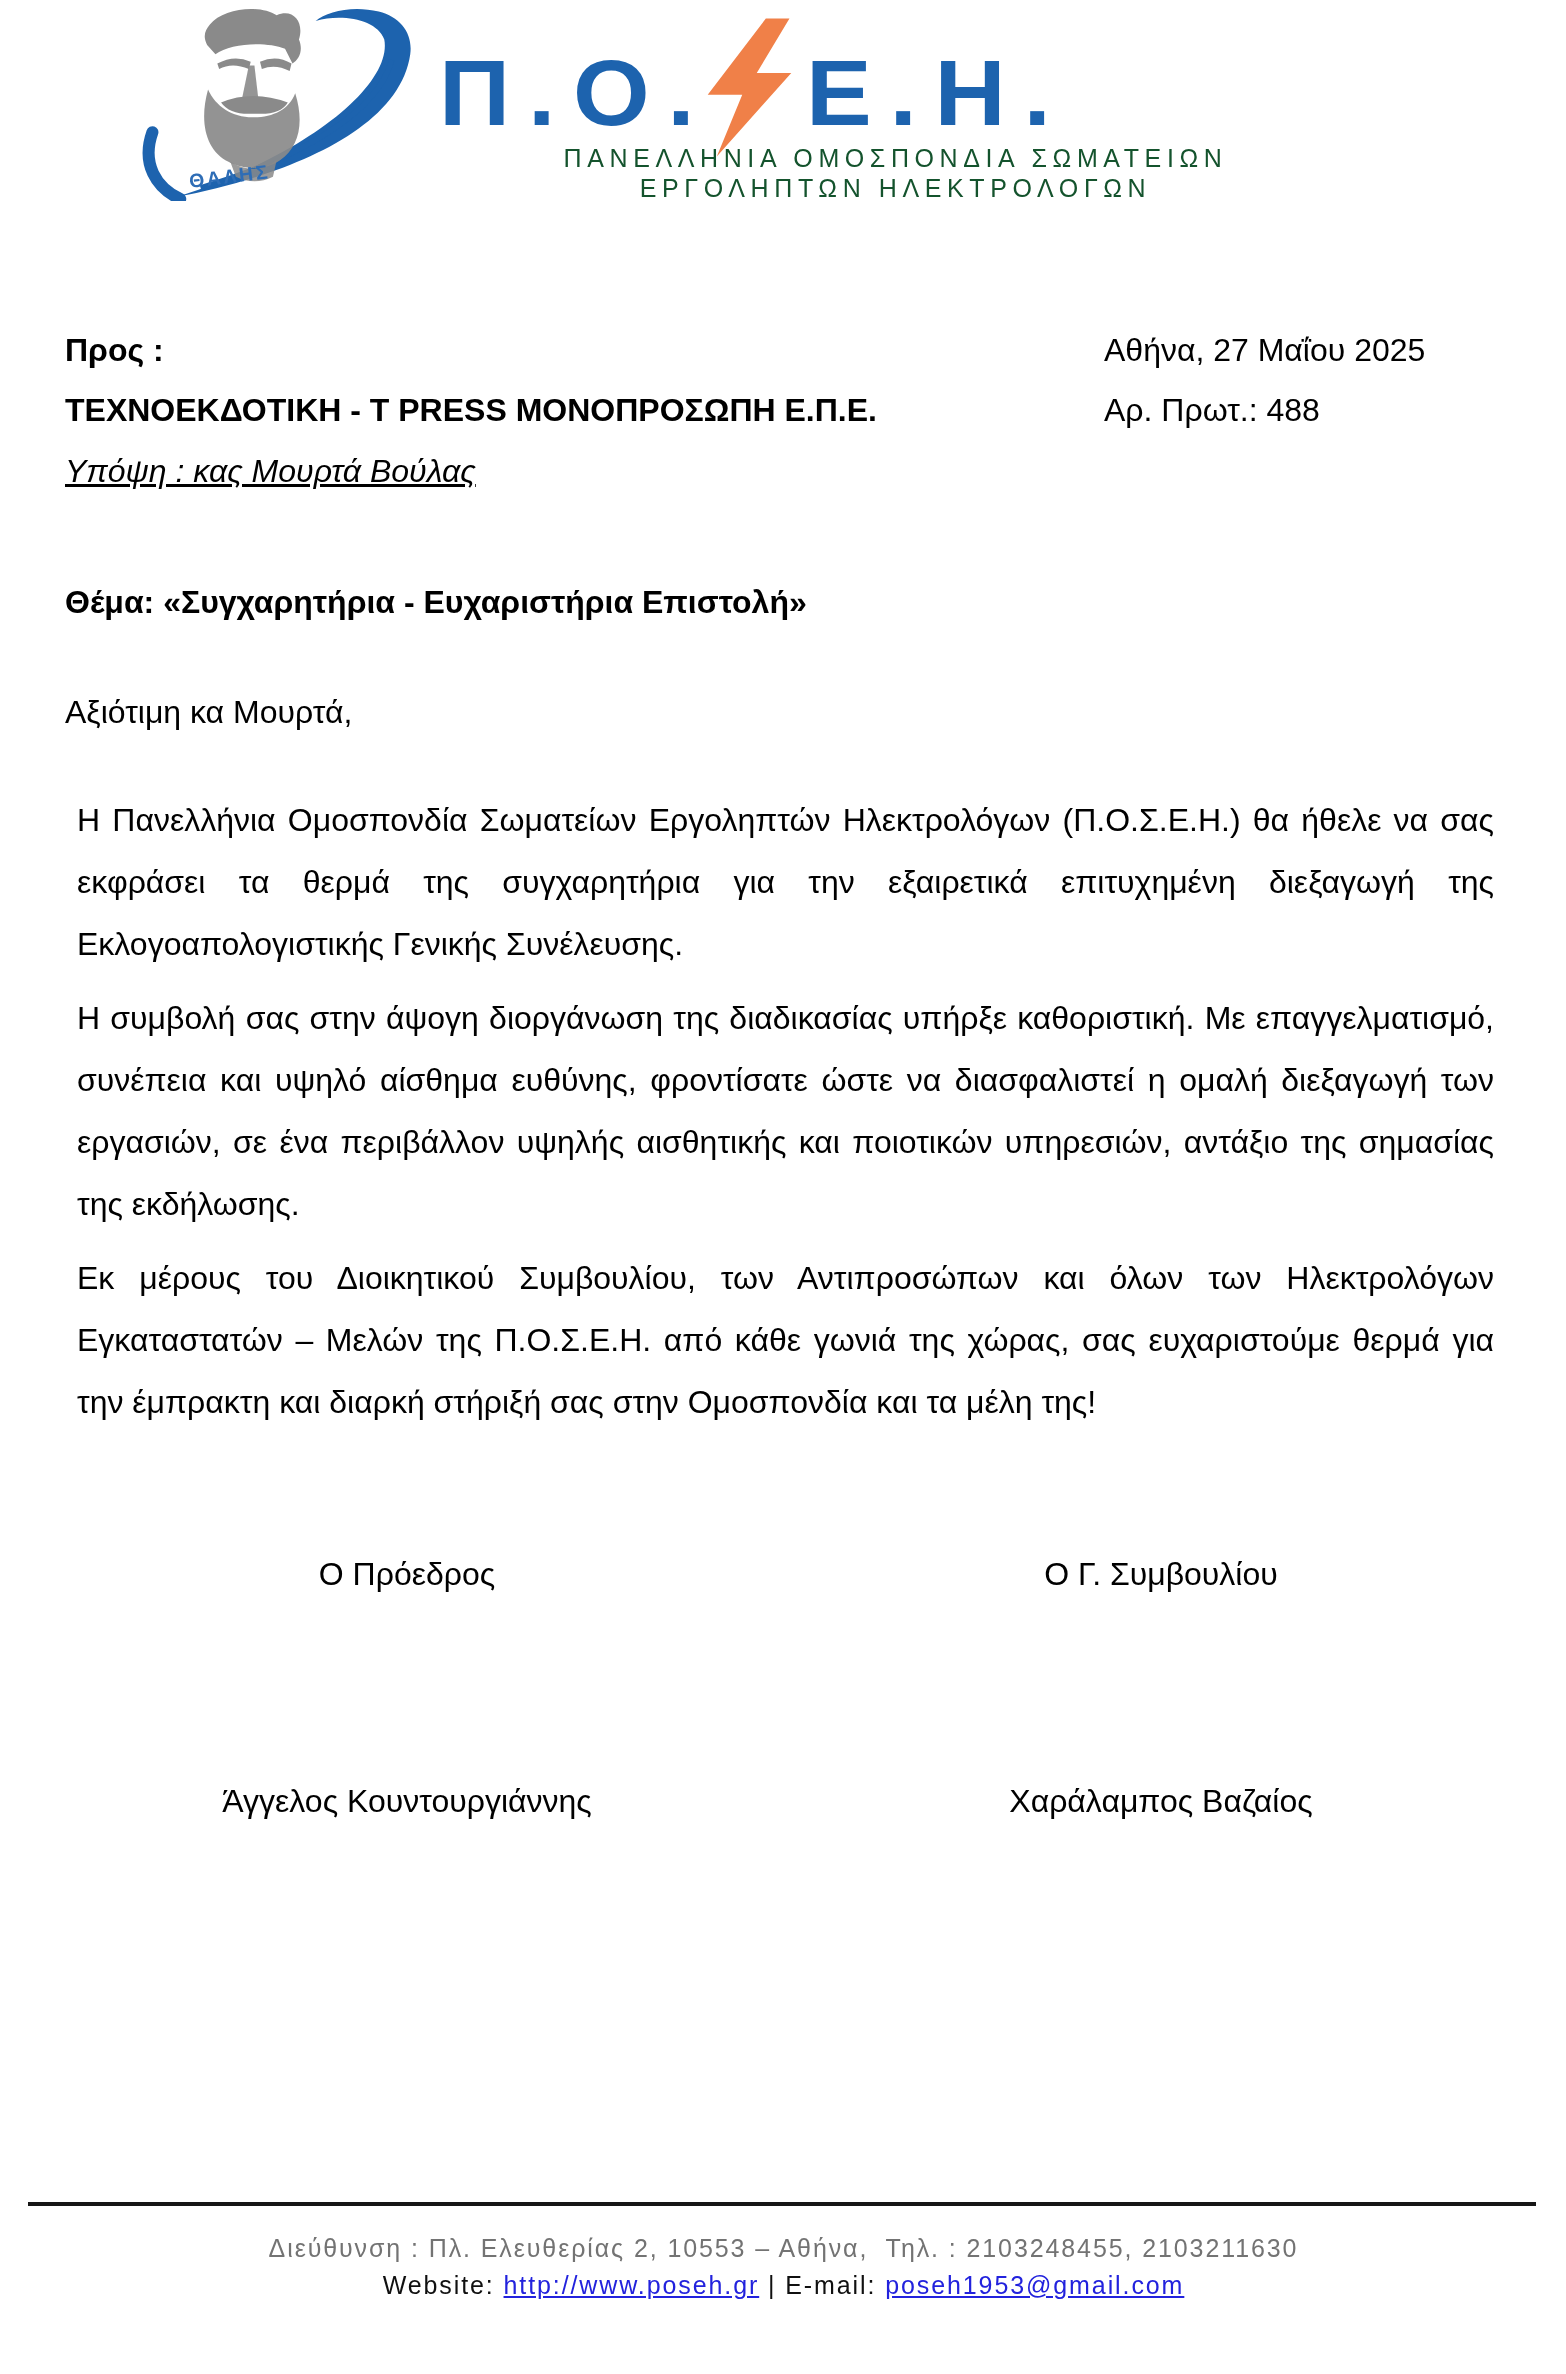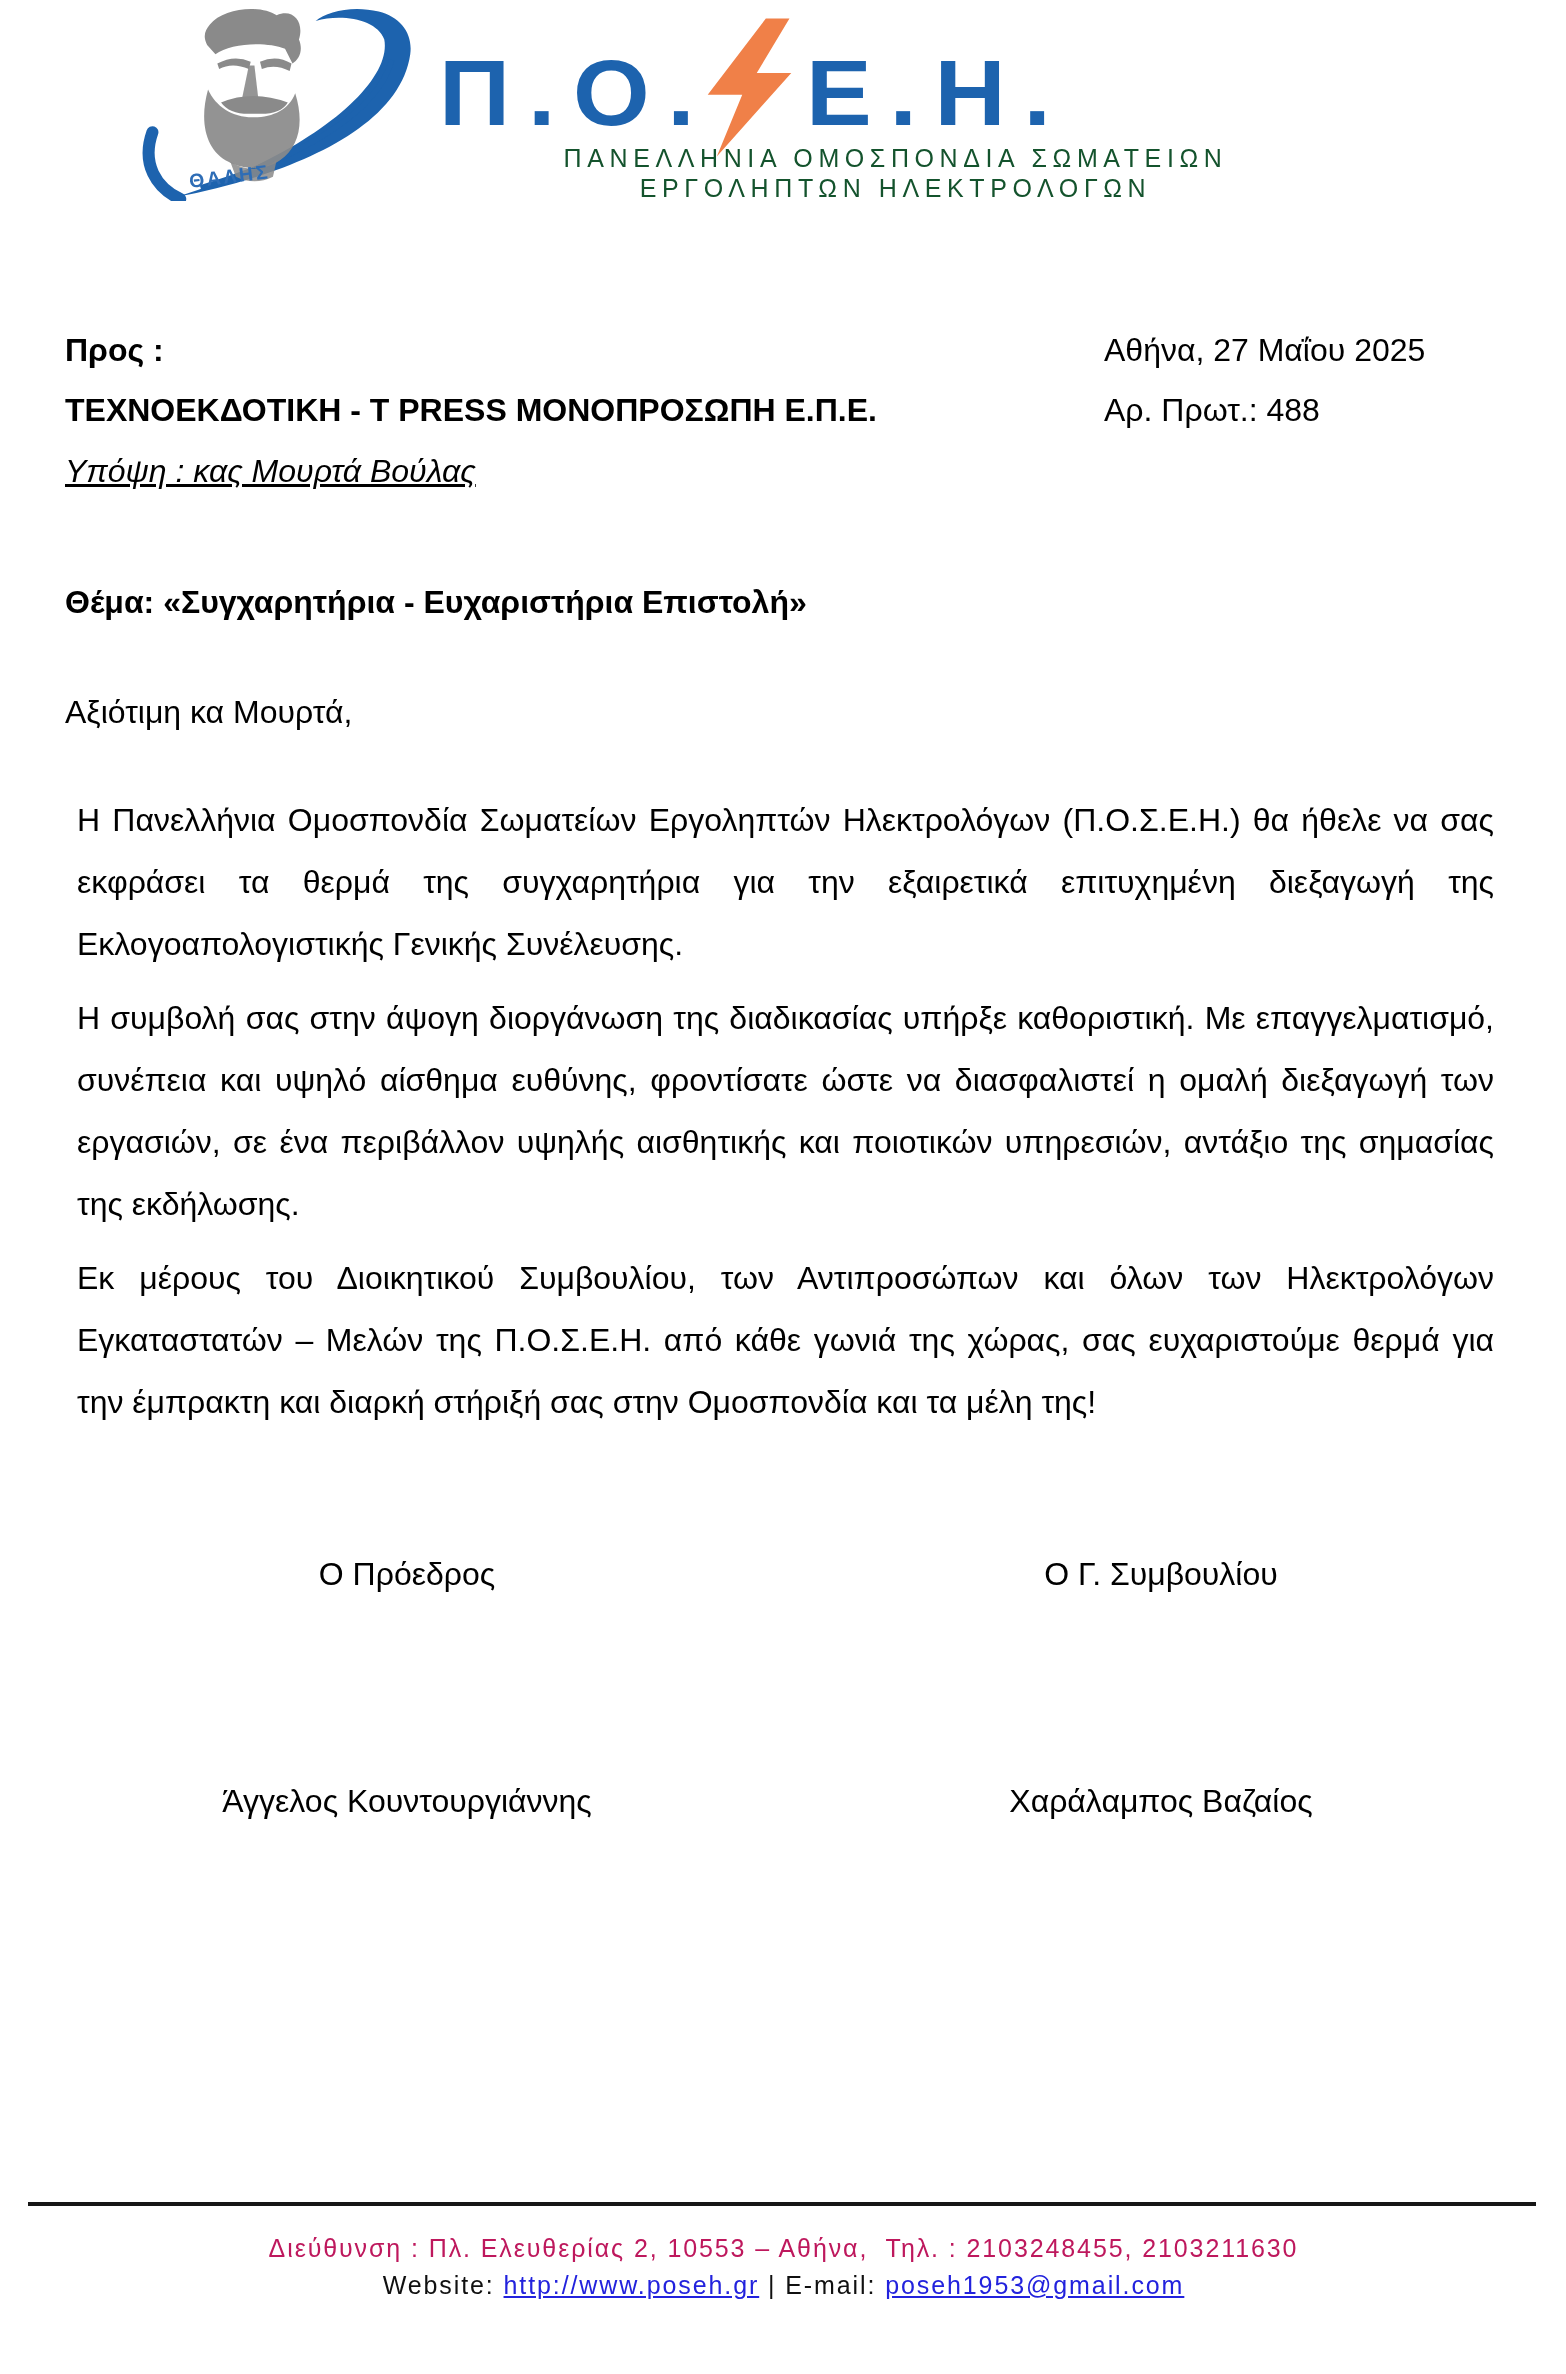--- a/index.html
+++ b/index.html
@@ -56,21 +56,21 @@
   .sig { transform: translateX(-50%); font-size: 32px; white-space: nowrap; }
   .sig-left  { left: 407px; }
   .sig-right { left: 1161px; }
   .sig-role  { top: 1556px; }
   .sig-name  { top: 1783px; }
 
   
   .footer-rule { position: absolute; left: 28px; top: 2202px; width: 1508px; height: 3.7px; background: #161616; }
   .footer-address {
     position: absolute; left: 0; top: 2234px; width: 100%;
-    text-align: center; font-size: 25px; letter-spacing: 1.9px; color: #be185d;
+    text-align: center; font-size: 25px; letter-spacing: 1.9px; color: #737373;
     white-space: pre-wrap;
   }
   .footer-links {
     position: absolute; left: 0; top: 2271px; width: 100%;
     text-align: center; font-size: 25px; letter-spacing: 1.9px;
     white-space: pre-wrap;
   }
   .u-black { color: #101010; }
   .link { color: #2222dd; text-decoration: underline; cursor: pointer; }
 </style>

